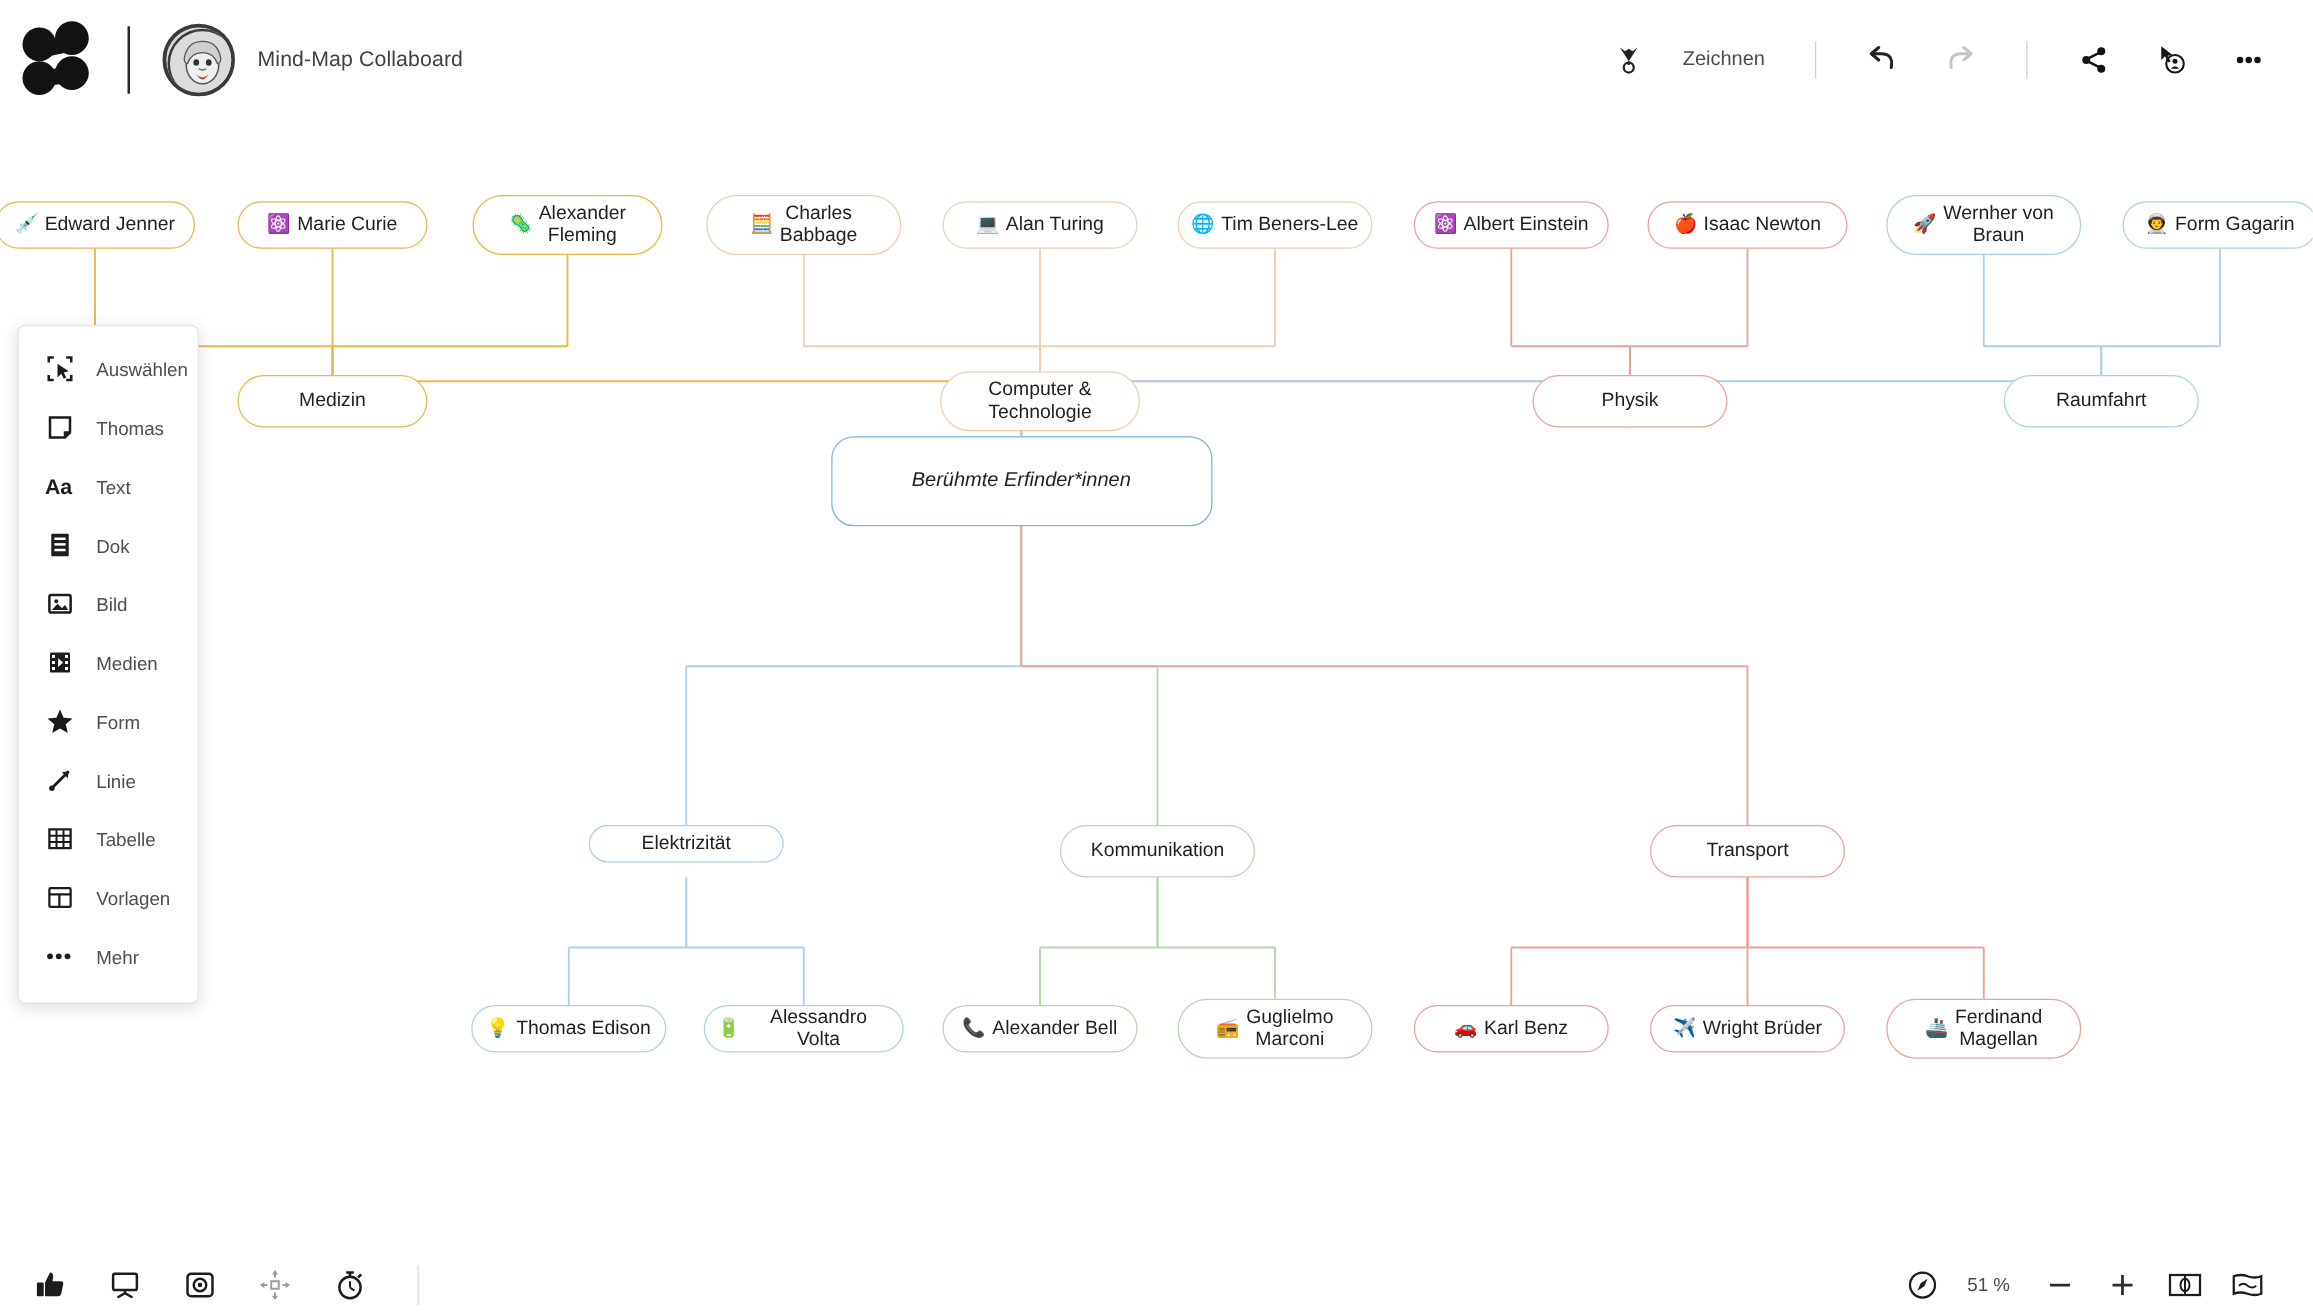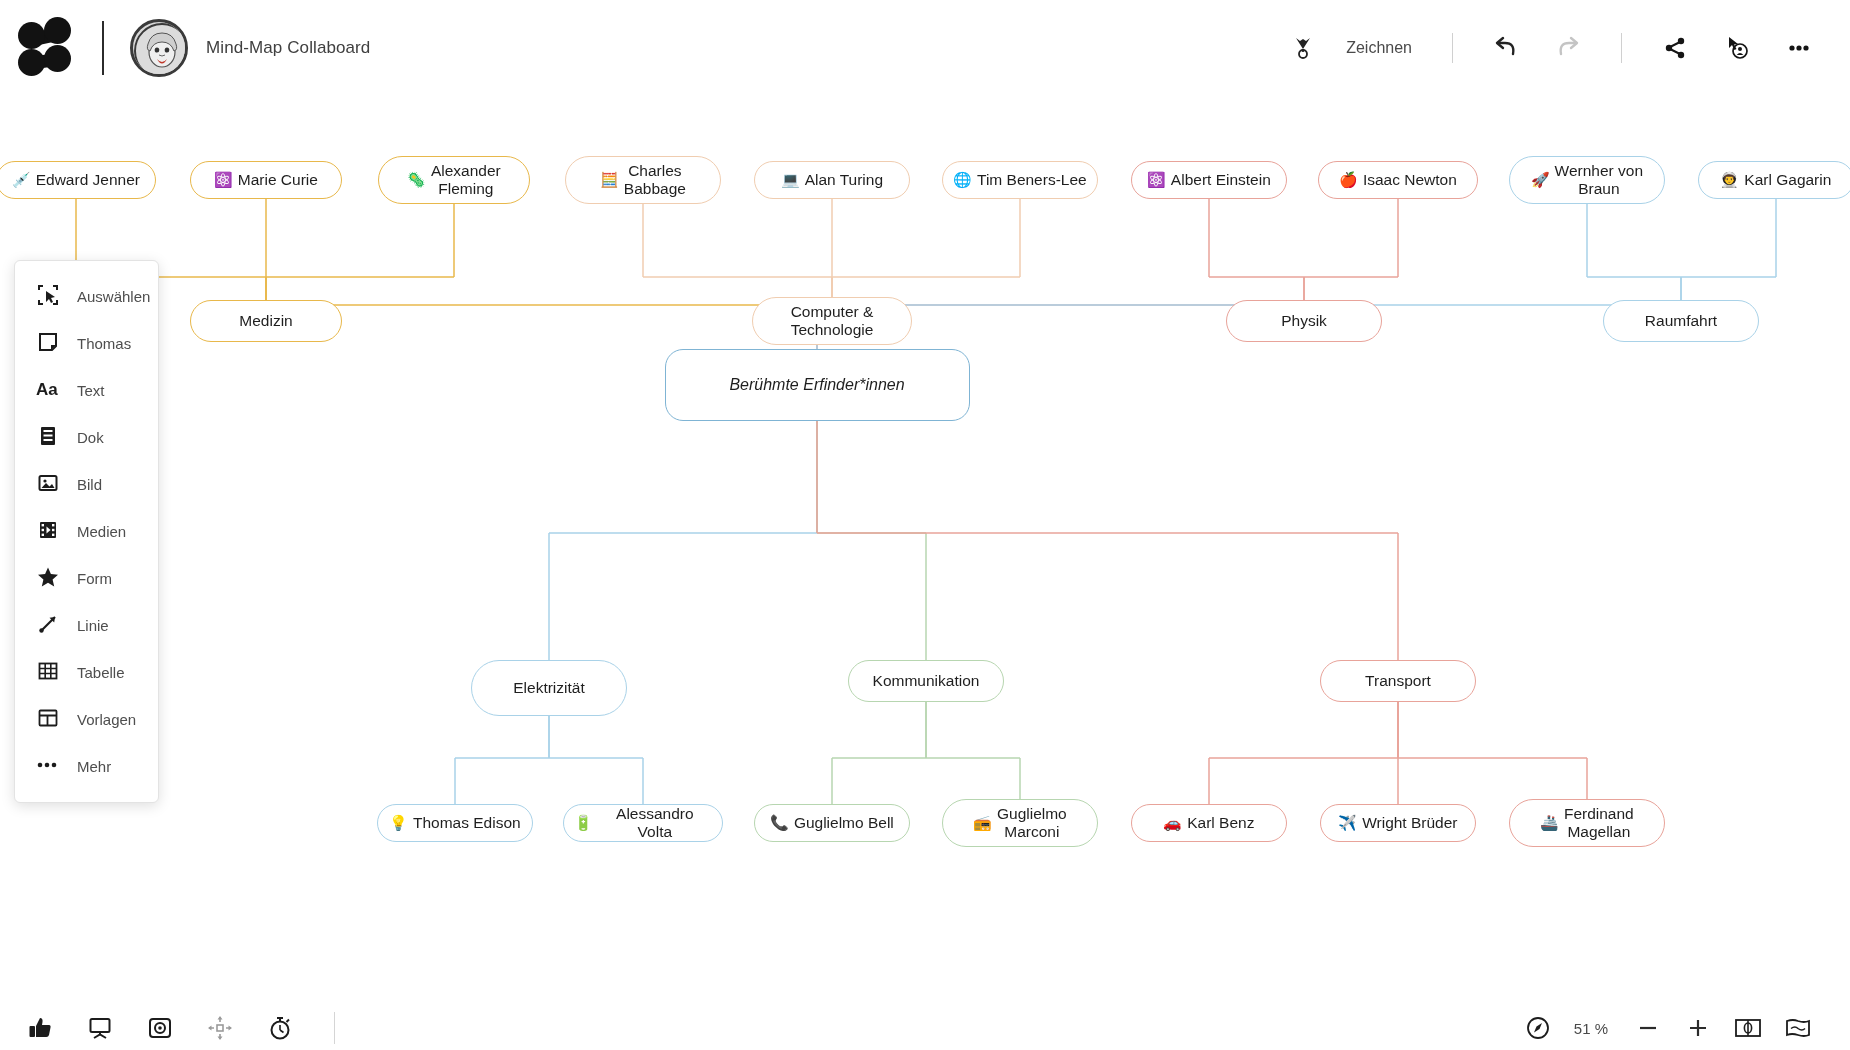--- a/index.html
+++ b/index.html
@@ -238,39 +238,39 @@
         <path d="M1398 663 L1587 663" stroke="#e8a39a" stroke-width="1.5" fill="none"></path>
         <path d="M1587 663 L1587 704" stroke="#e8a39a" stroke-width="1.5" fill="none"></path>
       </svg>
     <div id="nodes">
         <div class="node root" style="left: 664.5px; top: 254px; width: 305px; height: 72px; border-color: rgb(127, 180, 212);"><span>Berühmte Erfinder*innen</span></div>
         <div class="node" style="left: 190px; top: 205px; width: 152px; height: 42px; border-color: rgb(232, 184, 75);"><span>Medizin</span></div>
         <div class="node" style="left: 752px; top: 202px; width: 160px; height: 48px; border-color: rgb(240, 205, 176);"><span>Computer &amp;
 Technologie</span></div>
         <div class="node" style="left: 1226px; top: 205px; width: 156px; height: 42px; border-color: rgb(232, 163, 154);"><span>Physik</span></div>
         <div class="node" style="left: 1603px; top: 205px; width: 156px; height: 42px; border-color: rgb(169, 210, 232);"><span>Raumfahrt</span></div>
-        <div class="node" style="left: 471px; top: 565px; width: 156px; height: 56px; border-color: rgb(169, 210, 232); text-align: right;"><span>Elektrizität</span></div>
+        <div class="node" style="left: 471px; top: 565px; width: 156px; height: 30px; border-color: rgb(169, 210, 232); text-align: right;"><span>Elektrizität</span></div>
         <div class="node" style="left: 848px; top: 565px; width: 156px; height: 42px; border-color: rgb(183, 214, 176);"><span>Kommunikation</span></div>
         <div class="node" style="left: 1320px; top: 565px; width: 156px; height: 42px; border-color: rgb(232, 163, 154);"><span>Transport</span></div>
         <div class="node" style="left: -4px; top: 66px; width: 160px; height: 38px; border-color: rgb(232, 184, 75);"><span class="emo">💉</span><span>Edward Jenner</span></div>
         <div class="node" style="left: 190px; top: 66px; width: 152px; height: 38px; border-color: rgb(232, 184, 75);"><span class="emo">⚛️</span><span>Marie Curie</span></div>
         <div class="node" style="left: 378px; top: 61px; width: 152px; height: 48px; border-color: rgb(232, 184, 75);"><span class="emo">🦠</span><span>Alexander
 Fleming</span></div>
         <div class="node" style="left: 565px; top: 61px; width: 156px; height: 48px; border-color: rgb(240, 205, 176);"><span class="emo">🧮</span><span>Charles
 Babbage</span></div>
         <div class="node" style="left: 754px; top: 66px; width: 156px; height: 38px; border-color: rgb(240, 205, 176);"><span class="emo">💻</span><span>Alan Turing</span></div>
         <div class="node" style="left: 942px; top: 66px; width: 156px; height: 38px; border-color: rgb(240, 205, 176);"><span class="emo">🌐</span><span>Tim Beners-Lee</span></div>
         <div class="node" style="left: 1131px; top: 66px; width: 156px; height: 38px; border-color: rgb(232, 163, 154);"><span class="emo">⚛️</span><span>Albert Einstein</span></div>
         <div class="node" style="left: 1318px; top: 66px; width: 160px; height: 38px; border-color: rgb(232, 163, 154);"><span class="emo">🍎</span><span>Isaac Newton</span></div>
         <div class="node" style="left: 1509px; top: 61px; width: 156px; height: 48px; border-color: rgb(169, 210, 232);"><span class="emo">🚀</span><span>Wernher von
 Braun</span></div>
-        <div class="node" style="left: 1698px; top: 66px; width: 156px; height: 38px; border-color: rgb(169, 210, 232);"><span class="emo">👨‍🚀</span><span>Karl Gagarin</span></div>
+        <div class="node" style="left: 1698px; top: 66px; width: 156px; height: 38px; border-color: rgb(169, 210, 232);"><span class="emo">👨‍🚀</span><span>Form Gagarin</span></div>
         <div class="node" style="left: 377px; top: 709px; width: 156px; height: 38px; border-color: rgb(169, 210, 232);"><span class="emo">💡</span><span>Thomas Edison</span></div>
         <div class="node" style="left: 563px; top: 709px; width: 160px; height: 38px; border-color: rgb(169, 210, 232);"><span class="emo">🔋</span><span>Alessandro Volta</span></div>
-        <div class="node" style="left: 754px; top: 709px; width: 156px; height: 38px; border-color: rgb(183, 214, 176);"><span class="emo">📞</span><span>Guglielmo Bell</span></div>
+        <div class="node" style="left: 754px; top: 709px; width: 156px; height: 38px; border-color: rgb(183, 214, 176);"><span class="emo">📞</span><span>Alexander Bell</span></div>
         <div class="node" style="left: 942px; top: 704px; width: 156px; height: 48px; border-color: rgb(183, 214, 176);"><span class="emo">📻</span><span>Guglielmo
 Marconi</span></div>
         <div class="node" style="left: 1131px; top: 709px; width: 156px; height: 38px; border-color: rgb(232, 163, 154);"><span class="emo">🚗</span><span>Karl Benz</span></div>
         <div class="node" style="left: 1320px; top: 709px; width: 156px; height: 38px; border-color: rgb(232, 163, 154);"><span class="emo">✈️</span><span>Wright Brüder</span></div>
         <div class="node" style="left: 1509px; top: 704px; width: 156px; height: 48px; border-color: rgb(232, 163, 154);"><span class="emo">🚢</span><span>Ferdinand
 Magellan</span></div>
       </div>
   </div>
 
   <div class="palette">

